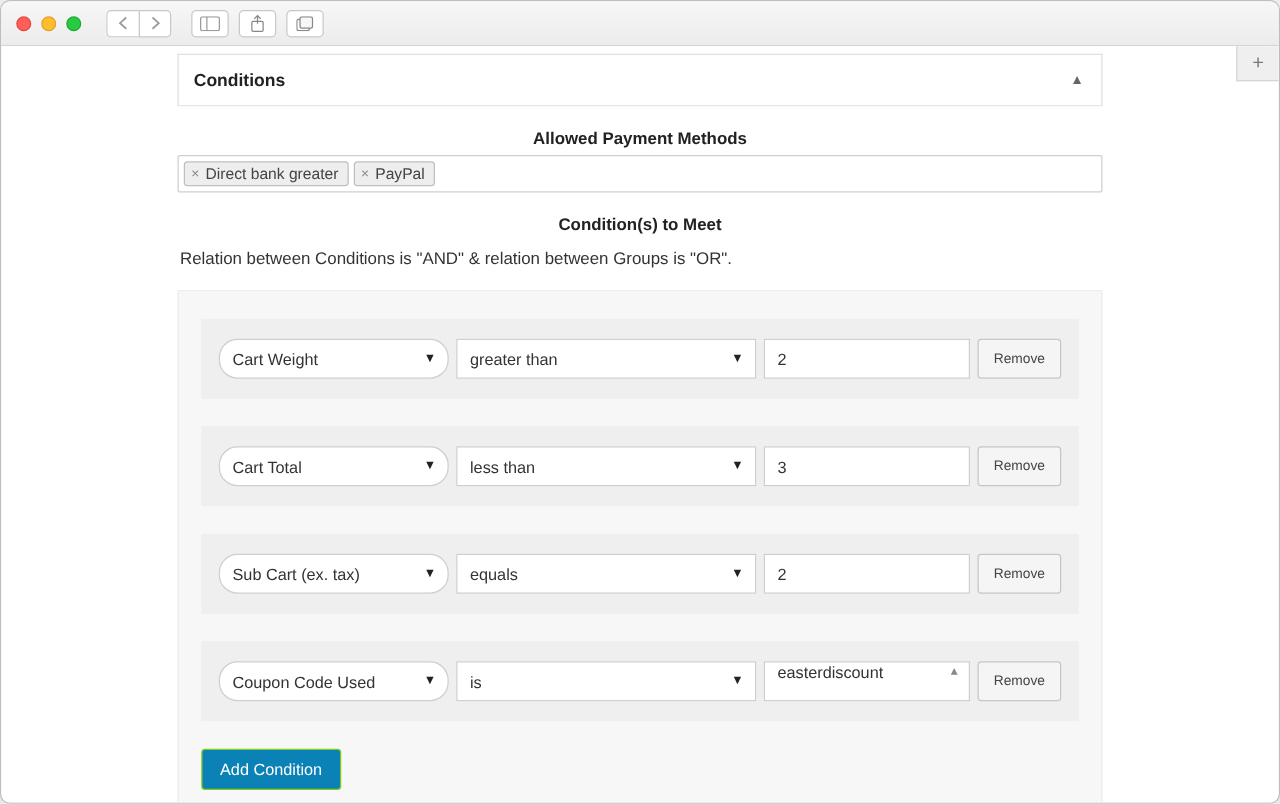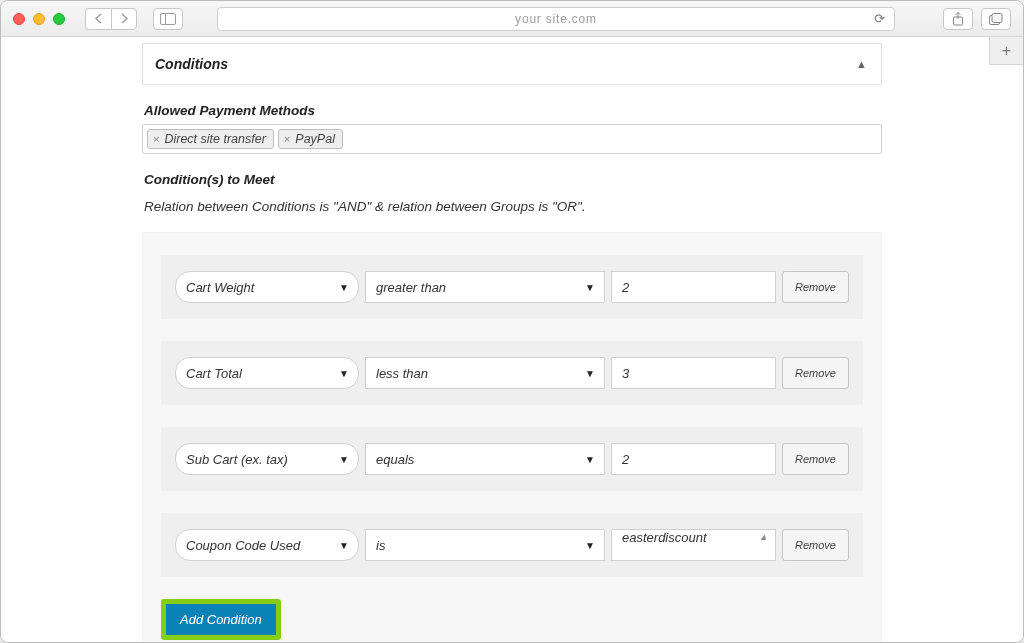--- a/index.html
+++ b/index.html
@@ -87,38 +87,38 @@
       overflow: hidden;
       display: flex;
       justify-content: center;
       background: #fff;
     }
     .inner-content {
       width: 740px;
       padding: 6px 0 14px 0;
       font-size: 13px;
       color: #333;
-      font-style: italic;
     }
     .section-header {
       display: flex;
       align-items: center;
       justify-content: space-between;
       border: 1px solid #e0e0e0;
       border-bottom: 1px solid #e6e6e6;
       padding: 12px 14px 12px 12px;
       font-weight: 600;
       color: #222;
       font-size: 14px;
     }
     .collapse-icon { color: #666; font-size: 11px; }
     .sub-label {
       font-weight: 700; color: #222;
       margin: 18px 2px 6px 2px;
       font-size: 13.5px;
+      text-align: center;
     }
     .tag-input {
       border: 1px solid #cfcfcf;
       border-radius: 2px;
       padding: 4px 4px;
       display: flex;
       gap: 4px;
       flex-wrap: wrap;
       margin: 0 0 0 0;
     }
@@ -191,21 +191,21 @@
       border: 1px solid #c6c6c6;
       background: #f5f5f5;
       color: #444;
       font-size: 11px;
       border-radius: 3px;
       display: flex; align-items: center;
     }
     .add-btn {
       background: #0b82b5;
       color: #fff;
-      border: 5px solid #84cc16;
+      border: 1px solid #84cc16;
       padding: 8px 14px;
       border-radius: 3px;
       font-size: 13px;
       display: inline-flex;
     }
   </style>
 </head>
 <body>
 
 <div class="browser-window">
@@ -225,24 +225,20 @@
         <svg width="9" height="11" viewBox="0 0 9 11">
             <path d="M2 1 L7 5.5 L2 10" stroke="#9b9b9b" stroke-width="1.4" fill="none"></path>
           </svg>
       </div>
     </div>
     <div class="panel-btn">
       <svg width="16" height="12" viewBox="0 0 16 12">
         <rect x="0.5" y="0.5" width="15" height="11" rx="1.5" stroke="#9b9b9b" fill="none"></rect>
         <line x1="5.5" y1="0.5" x2="5.5" y2="11.5" stroke="#9b9b9b"></line>
       </svg>
-    </div>
-    <div class="url-bar">
-      <span>your site.com</span>
-      <span class="reload-icon">⟳</span>
     </div>
     <div class="right-btns">
       <div class="right-btn">
         <svg width="12" height="14" viewBox="0 0 12 14">
           <rect x="1.5" y="5" width="9" height="8" rx="1" stroke="#888" fill="none"></rect>
           <line x1="6" y1="0.5" x2="6" y2="7" stroke="#888"></line>
           <path d="M3.5 3 L6 0.5 L8.5 3" stroke="#888" fill="none"></path>
         </svg>
       </div>
       <div class="right-btn">
@@ -263,21 +259,21 @@
 
       <div class="section-header">
         <span>Conditions</span>
         <span class="collapse-icon">▲</span>
       </div>
 
       <div class="sub-label">Allowed Payment Methods</div>
       <div class="tag-input">
         <span class="tag">
           <span class="tag-x">×</span>
-          <span>Direct site transfer</span>
+          <span>Direct bank greater</span>
         </span>
         <span class="tag">
           <span class="tag-x">×</span>
           <span>PayPal</span>
         </span>
       </div>
 
       <div class="sub-label">Condition(s) to Meet</div>
       <div class="relation-note">Relation between Conditions is "AND" &amp; relation between Groups is "OR".</div>
 

